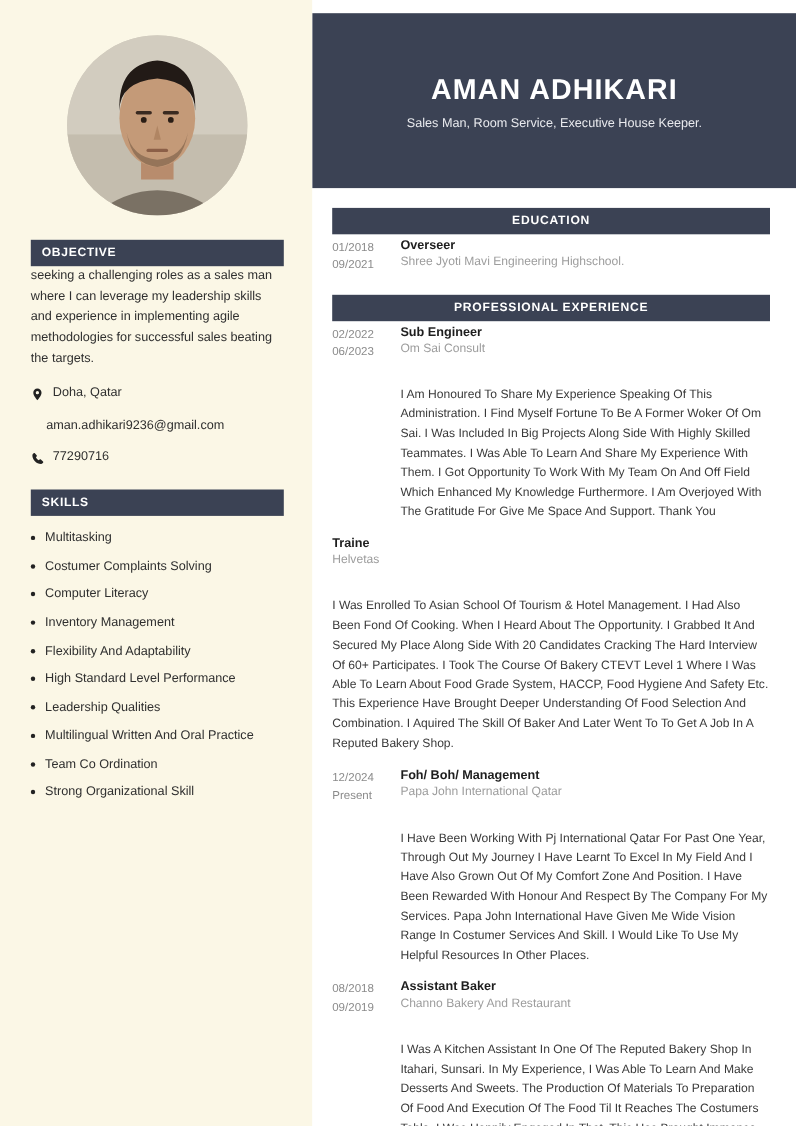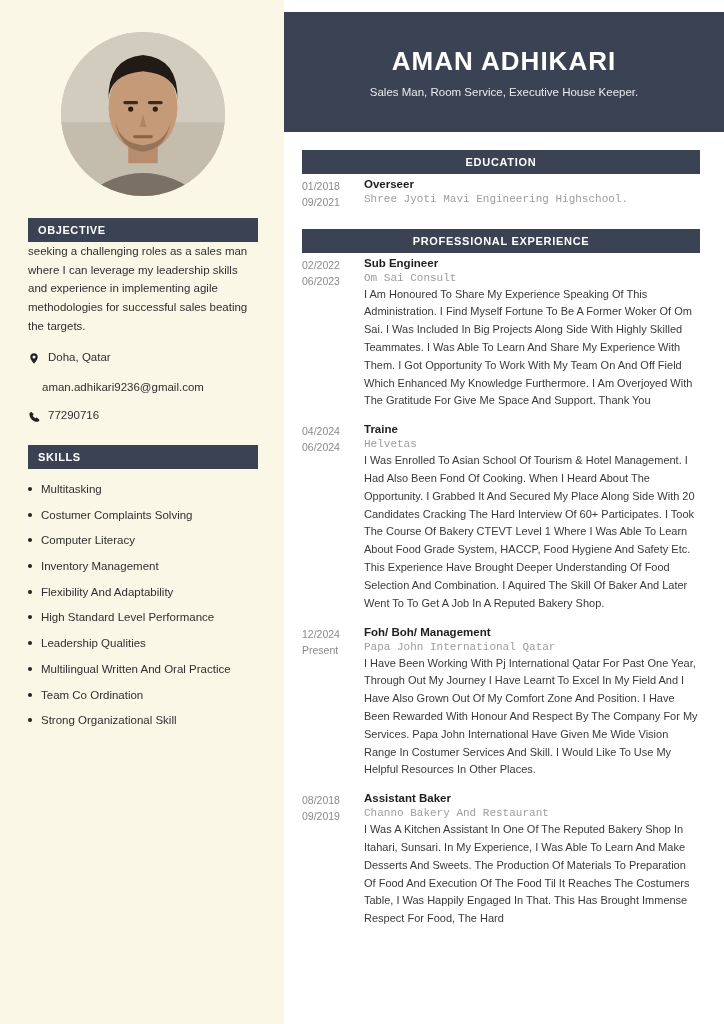--- a/index.html
+++ b/index.html
@@ -75,21 +75,21 @@
     background: #222;
     flex-shrink: 0;
     margin-top: 6px;
   }
 
   
   .main { flex: 1; background: #ffffff; }
   .main-header {
     margin-top: 12px;
     background: #3b4254;
-    height: 120px;
+    height: 159px;
     display: flex; flex-direction: column;
     align-items: center; justify-content: center;
     text-align: center;
     color: #ffffff;
   }
   .main-header .name {
     font-size: 26px;
     font-weight: bold;
     letter-spacing: 1px;
   }
@@ -115,23 +115,23 @@
 
   .entry { display: flex; margin-bottom: 13px; }
   .entry-dates {
     width: 62px; flex-shrink: 0;
     font-size: 10.5px;
     color: #8b8b8b;
     line-height: 1.55;
   }
   .entry-body { flex: 1; }
   .entry-role { font-size: 11.5px; font-weight: bold; color: #1e1e1e; }
-  .entry-org { font-size: 11px; color: #9d9d9d; margin-top: 3px; font-family: Liberation Mono, monospace; }
+  .entry-org { font-size: 11px; color: #9d9d9d; margin-top: 3px; }
   .entry-desc {
-    margin-top: 2px;
+    margin-top: 28px;
     font-size: 11px;
     line-height: 1.62;
     color: #3a3a3a;
   }
 </style>
 </head>
 <body>
 
 <div class="page">
 
@@ -266,24 +266,20 @@
           <div>06/2023</div>
         </div>
         <div class="entry-body">
           <div class="entry-role">Sub Engineer</div>
           <div class="entry-org">Om Sai Consult</div>
           <p class="entry-desc">I Am Honoured To Share My Experience Speaking Of This Administration. I Find Myself Fortune To Be A Former Woker Of Om Sai. I Was Included In Big Projects Along Side With Highly Skilled Teammates. I Was Able To Learn And Share My Experience With Them. I Got Opportunity To Work With My Team On And Off Field Which Enhanced My Knowledge Furthermore. I Am Overjoyed With The Gratitude For Give Me Space And Support. Thank You</p>
         </div>
       </div>
 
       <div class="entry">
-        <div class="entry-dates">
-          <div>04/2024</div>
-          <div>06/2024</div>
-        </div>
         <div class="entry-body">
           <div class="entry-role">Traine</div>
           <div class="entry-org">Helvetas</div>
           <p class="entry-desc">I Was Enrolled To Asian School Of Tourism &amp; Hotel Management. I Had Also Been Fond Of Cooking. When I Heard About The Opportunity. I Grabbed It And Secured My Place Along Side With 20 Candidates Cracking The Hard Interview Of 60+ Participates. I Took The Course Of Bakery CTEVT Level 1 Where I Was Able To Learn About Food Grade System, HACCP, Food Hygiene And Safety Etc. This Experience Have Brought Deeper Understanding Of Food Selection And Combination. I Aquired The Skill Of Baker And Later Went To To Get A Job In A Reputed Bakery Shop.</p>
         </div>
       </div>
 
       <div class="entry">
         <div class="entry-dates">
           <div>12/2024</div>

